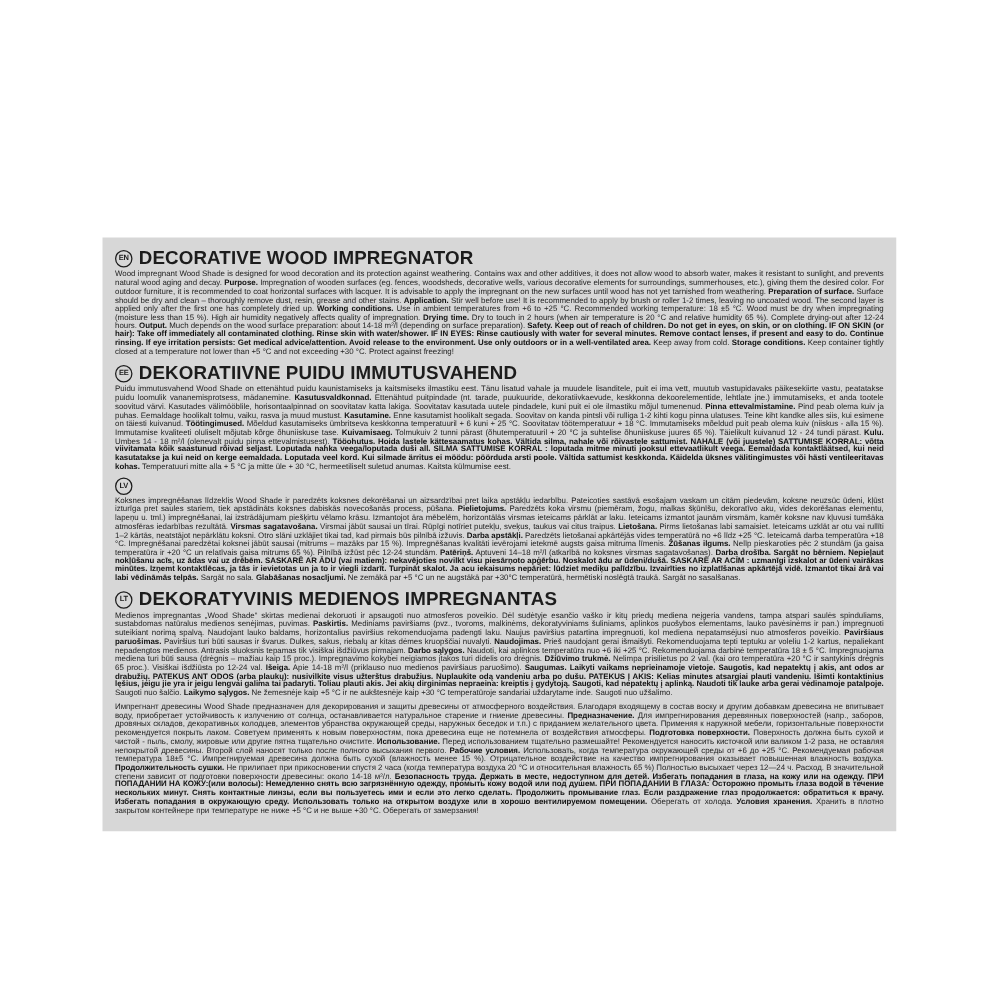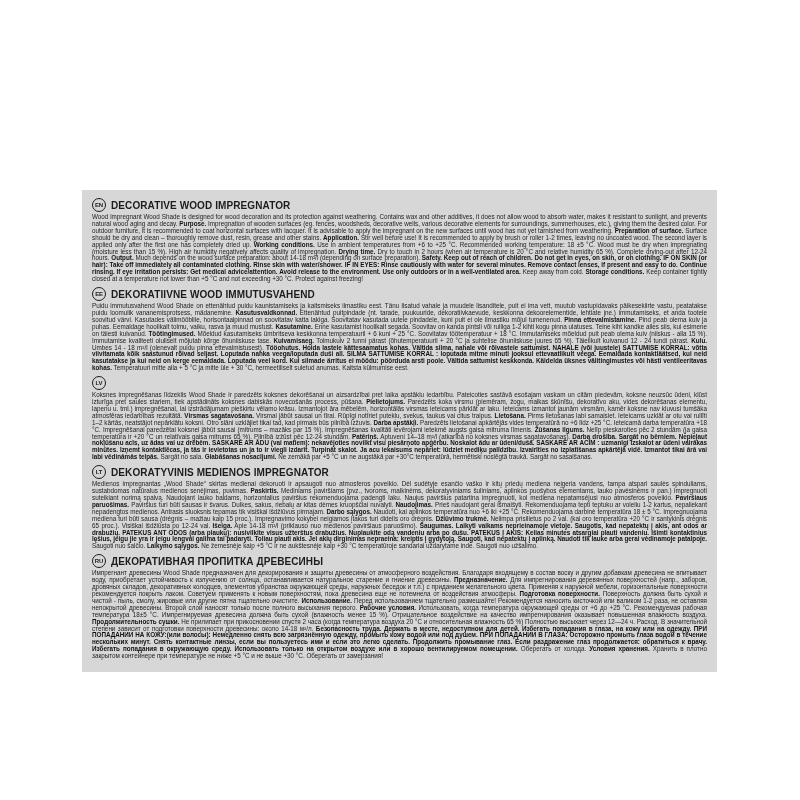--- a/index.html
+++ b/index.html
@@ -27,21 +27,21 @@
     flex:0 0 auto;
     width:12px;height:12px;
     border:1.3px solid #1c1c1c;
     border-radius:50%;
     display:inline-flex;align-items:center;justify-content:center;
     font-size:6px;font-weight:700;color:#1c1c1c;
     letter-spacing:-0.2px;
   }
   .sec-title{
     margin:0;
-    font-size:10px;
+    font-size:15px;
     font-weight:700;
     color:#1c1c1c;
     letter-spacing:0.1px;
     white-space:nowrap;
   }
   .sec-body{
     margin:0;
     font-size:6.3px;
     line-height:6.9px;
     color:#222222;
@@ -58,41 +58,37 @@
     <div class="sec-header">
       <span class="badge">EN</span>
       <h2 class="sec-title">DECORATIVE WOOD IMPREGNATOR</h2>
     </div>
     <p class="sec-body">Wood impregnant Wood Shade is designed for wood decoration and its protection against weathering. Contains wax and other additives, it does not allow wood to absorb water, makes it resistant to sunlight, and prevents natural wood aging and decay. <b>Purpose.</b> Impregnation of wooden surfaces (eg. fences, woodsheds, decorative wells, various decorative elements for surroundings, summerhouses, etc.), giving them the desired color. For outdoor furniture, it is recommended to coat horizontal surfaces with lacquer. It is advisable to apply the impregnant on the new surfaces until wood has not yet tarnished from weathering. <b>Preparation of surface.</b> Surface should be dry and clean – thoroughly remove dust, resin, grease and other stains. <b>Application.</b> Stir well before use! It is recommended to apply by brush or roller 1-2 times, leaving no uncoated wood. The second layer is applied only after the first one has completely dried up. <b>Working conditions.</b> Use in ambient temperatures from +6 to +25 °C. Recommended working temperature: 18 ±5 °C. Wood must be dry when impregnating (moisture less than 15 %). High air humidity negatively affects quality of impregnation. <b>Drying time.</b> Dry to touch in 2 hours (when air temperature is 20 °C and relative humidity 65 %). Complete drying-out after 12-24 hours. <b>Output.</b> Much depends on the wood surface preparation: about 14-18 m²/l (depending on surface preparation). <b>Safety. Keep out of reach of children. Do not get in eyes, on skin, or on clothing. IF ON SKIN (or hair): Take off immediately all contaminated clothing. Rinse skin with water/shower. IF IN EYES: Rinse cautiously with water for several minutes. Remove contact lenses, if present and easy to do. Continue rinsing. If eye irritation persists: Get medical advice/attention. Avoid release to the environment. Use only outdoors or in a well-ventilated area.</b> Keep away from cold. <b>Storage conditions.</b> Keep container tightly closed at a temperature not lower than +5 °C and not exceeding +30 °C. Protect against freezing!</p>
   </section>
 
   <section class="lang-section">
     <div class="sec-header">
       <span class="badge">EE</span>
-      <h2 class="sec-title">DEKORATIIVNE WOOD IMMUTUSVAHEND</h2>
+      <h2 class="sec-title">DEKORATIIVNE PUIDU IMMUTUSVAHEND</h2>
     </div>
     <p class="sec-body">Puidu immutusvahend Wood Shade on ettenähtud puidu kaunistamiseks ja kaitsmiseks ilmastiku eest. Tänu lisatud vahale ja muudele lisanditele, puit ei ima vett, muutub vastupidavaks päikesekiirte vastu, peatatakse puidu loomulik vananemisprotsess, mädanemine. <b>Kasutusvaldkonnad.</b> Ettenähtud puitpindade (nt. tarade, puukuuride, dekoratiivkaevude, keskkonna dekoorelementide, lehtlate jne.) immutamiseks, et anda tootele soovitud värvi. Kasutades välimööblile, horisontaalpinnad on soovitatav katta lakiga. Soovitatav kasutada uutele pindadele, kuni puit ei ole ilmastiku mõjul tumenenud. <b>Pinna ettevalmistamine.</b> Pind peab olema kuiv ja puhas. Eemaldage hoolikalt tolmu, vaiku, rasva ja muud mustust. <b>Kasutamine.</b> Enne kasutamist hoolikalt segada. Soovitav on kanda pintsli või rulliga 1-2 kihti kogu pinna ulatuses. Teine kiht kandke alles siis, kui esimene on täiesti kuivanud. <b>Töötingimused.</b> Mõeldud kasutamiseks ümbritseva keskkonna temperatuuril + 6 kuni + 25 °C. Soovitatav töötemperatuur + 18 °C. Immutamiseks mõeldud puit peab olema kuiv (niiskus - alla 15 %). Immutamise kvaliteeti oluliselt mõjutab kõrge õhuniiskuse tase. <b>Kuivamisaeg.</b> Tolmukuiv 2 tunni pärast (õhutemperatuuril + 20 °C ja suhtelise õhuniiskuse juures 65 %). Täielikult kuivanud 12 - 24 tundi pärast. <b>Kulu.</b> Umbes 14 - 18 m²/l (olenevalt puidu pinna ettevalmistusest). <b>Tööohutus. Hoida lastele kättesaamatus kohas. Vältida silma, nahale või rõivastele sattumist. NAHALE (või juustele) SATTUMISE KORRAL: võtta viivitamata kõik saastunud rõivad seljast. Loputada nahka veega/loputada duši all. SILMA SATTUMISE KORRAL : loputada mitme minuti jooksul ettevaatlikult veega. Eemaldada kontaktläätsed, kui neid kasutatakse ja kui neid on kerge eemaldada. Loputada veel kord. Kui silmade ärritus ei möödu: pöörduda arsti poole. Vältida sattumist keskkonda. Käidelda üksnes välitingimustes või hästi ventileeritavas kohas.</b> Temperatuuri mitte alla + 5 °C ja mitte üle + 30 °C, hermeetiliselt suletud anumas. Kaitsta külmumise eest.</p>
   </section>
 
   <section class="lang-section">
     <div class="sec-header">
       <span class="badge">LV</span>
     </div>
     <p class="sec-body">Koksnes impregnēšanas līdzeklis Wood Shade ir paredzēts koksnes dekorēšanai un aizsardzībai pret laika apstākļu iedarbību. Pateicoties sastāvā esošajam vaskam un citām piedevām, koksne neuzsūc ūdeni, kļūst izturīga pret saules stariem, tiek apstādināts koksnes dabiskās novecošanās process, pūšana. <b>Pielietojums.</b> Paredzēts koka virsmu (piemēram, žogu, malkas šķūnīšu, dekoratīvo aku, vides dekorēšanas elementu, lapeņu u. tml.) impregnēšanai, lai izstrādājumam piešķirtu vēlamo krāsu. Izmantojot āra mēbelēm, horizontālās virsmas ieteicams pārklāt ar laku. Ieteicams izmantot jaunām virsmām, kamēr koksne nav kļuvusi tumšāka atmosfēras iedarbības rezultātā. <b>Virsmas sagatavošana.</b> Virsmai jābūt sausai un tīrai. Rūpīgi notīriet putekļu, sveķus, taukus vai citus traipus. <b>Lietošana.</b> Pirms lietošanas labi samaisiet. Ieteicams uzklāt ar otu vai rullīti 1–2 kārtās, neatstājot nepārklātu koksni. Otro slāni uzklājiet tikai tad, kad pirmais būs pilnībā izžuvis. <b>Darba apstākļi.</b> Paredzēts lietošanai apkārtējās vides temperatūrā no +6 līdz +25 °C. Ieteicamā darba temperatūra +18 °C. Impregnēšanai paredzētai koksnei jābūt sausai (mitrums – mazāks par 15 %). Impregnēšanas kvalitāti ievērojami ietekmē augsts gaisa mitruma līmenis. <b>Žūšanas ilgums.</b> Nelīp pieskaroties pēc 2 stundām (ja gaisa temperatūra ir +20 °C un relatīvais gaisa mitrums 65 %). Pilnībā izžūst pēc 12-24 stundām. <b>Patēriņš.</b> Aptuveni 14–18 m²/l (atkarībā no koksnes virsmas sagatavošanas). <b>Darba drošība. Sargāt no bērniem. Nepieļaut nokļūšanu acīs, uz ādas vai uz drēbēm. SASKARĒ AR ĀDU (vai matiem): nekavējoties novilkt visu piesārņoto apģērbu. Noskalot ādu ar ūdeni/dušā. SASKARĒ AR ACĪM : uzmanīgi izskalot ar ūdeni vairākas minūtes. Izņemt kontaktlēcas, ja tās ir ievietotas un ja to ir viegli izdarīt. Turpināt skalot. Ja acu iekaisums nepāriet: lūdziet mediķu palīdzību. Izvairīties no izplatīšanas apkārtējā vidē. Izmantot tikai ārā vai labi vēdināmās telpās.</b> Sargāt no sala. <b>Glabāšanas nosacījumi.</b> Ne zemākā par +5 °C un ne augstākā par +30°C temperatūrā, hermētiski noslēgtā traukā. Sargāt no sasalšanas.</p>
   </section>
 
   <section class="lang-section">
     <div class="sec-header">
       <span class="badge">LT</span>
-      <h2 class="sec-title">DEKORATYVINIS MEDIENOS IMPREGNATOR</h2>
+      <h2 class="sec-title">DEKORATYVINIS MEDIENOS IMPREGNANTAS</h2>
     </div>
     <p class="sec-body">Medienos impregnantas „Wood Shade“ skirtas medienai dekoruoti ir apsaugoti nuo atmosferos poveikio. Dėl sudėtyje esančio vaško ir kitų priedų mediena neįgeria vandens, tampa atspari saulės spinduliams, sustabdomas natūralus medienos senėjimas, puvimas. <b>Paskirtis.</b> Mediniams paviršiams (pvz., tvoroms, malkinėms, dekoratyviniams šuliniams, aplinkos puošybos elementams, lauko pavėsinėms ir pan.) impregnuoti suteikiant norimą spalvą. Naudojant lauko baldams, horizontalius paviršius rekomenduojama padengti laku. Naujus paviršius patartina impregnuoti, kol mediena nepatamsėjusi nuo atmosferos poveikio. <b>Paviršiaus paruošimas.</b> Paviršius turi būti sausas ir švarus. Dulkes, sakus, riebalų ar kitas dėmes kruopščiai nuvalyti. <b>Naudojimas.</b> Prieš naudojant gerai išmaišyti. Rekomenduojama tepti teptuku ar voleliu 1-2 kartus, nepaliekant nepadengtos medienos. Antrasis sluoksnis tepamas tik visiškai išdžiūvus pirmajam. <b>Darbo sąlygos.</b> Naudoti, kai aplinkos temperatūra nuo +6 iki +25 °C. Rekomenduojama darbinė temperatūra 18 ± 5 °C. Impregnuojama mediena turi būti sausa (drėgnis – mažiau kaip 15 proc.). Impregnavimo kokybei neigiamos įtakos turi didelis oro drėgnis. <b>Džiūvimo trukmė.</b> Nelimpa prisilietus po 2 val. (kai oro temperatūra +20 °C ir santykinis drėgnis 65 proc.). Visiškai išdžiūsta po 12-24 val. <b>Išeiga.</b> Apie 14-18 m²/l (priklauso nuo medienos paviršiaus paruošimo). <b>Saugumas. Laikyti vaikams neprieinamoje vietoje. Saugotis, kad nepatektų į akis, ant odos ar drabužių. PATEKUS ANT ODOS (arba plaukų): nusivilkite visus užterštus drabužius. Nuplaukite odą vandeniu arba po dušu. PATEKUS Į AKIS: Kelias minutes atsargiai plauti vandeniu. Išimti kontaktinius lęšius, jeigu jie yra ir jeigu lengvai galima tai padaryti. Toliau plauti akis. Jei akių dirginimas nepraeina: kreiptis į gydytoją. Saugoti, kad nepatektų į aplinką. Naudoti tik lauke arba gerai vėdinamoje patalpoje.</b> Saugoti nuo šalčio. <b>Laikymo sąlygos.</b> Ne žemesnėje kaip +5 °C ir ne aukštesnėje kaip +30 °C temperatūroje sandariai uždarytame inde. Saugoti nuo užšalimo.</p>
   </section>
 
   <section class="lang-section">
-    <div class="sec-header">
-      <span class="badge">RU</span>
-      <h2 class="sec-title">ДЕКОРАТИВНАЯ ПРОПИТКА ДРЕВЕСИНЫ</h2>
-    </div>
     <p class="sec-body">Импрегнант древесины Wood Shade предназначен для декорирования и защиты древесины от атмосферного воздействия. Благодаря входящему в состав воску и другим добавкам древесина не впитывает воду, приобретает устойчивость к излучению от солнца, останавливается натуральное старение и гниение древесины. <b>Предназначение.</b> Для импрегнирования деревянных поверхностей (напр., заборов, дровяных складов, декоративных колодцев, элементов убранства окружающей среды, наружных беседок и т.п.) с приданием желательного цвета. Применяя к наружной мебели, горизонтальные поверхности рекомендуется покрыть лаком. Советуем применять к новым поверхностям, пока древесина еще не потемнела от воздействия атмосферы. <b>Подготовка поверхности.</b> Поверхность должна быть сухой и чистой - пыль, смолу, жировые или другие пятна тщательно очистите. <b>Использование.</b> Перед использованием тщательно размешайте! Рекомендуется наносить кисточкой или валиком 1-2 раза, не оставляя непокрытой древесины. Второй слой наносят только после полного высыхания первого. <b>Рабочие условия.</b> Использовать, когда температура окружающей среды от +6 до +25 °C. Рекомендуемая рабочая температура 18±5 °C. Импрегнируемая древесина должна быть сухой (влажность менее 15 %). Отрицательное воздействие на качество импрегнирования оказывает повышенная влажность воздуха. <b>Продолжительность сушки.</b> Не прилипает при прикосновении спустя 2 часа (когда температура воздуха 20 °C и относительная влажность 65 %) Полностью высыхает через 12—24 ч. Расход. В значительной степени зависит от подготовки поверхности древесины: около 14-18 м²/л. <b>Безопасность труда. Держать в месте, недоступном для детей. Избегать попадания в глаза, на кожу или на одежду. ПРИ ПОПАДАНИИ НА КОЖУ:(или волосы): Немедленно снять всю загрязнённую одежду, промыть кожу водой или под душем. ПРИ ПОПАДАНИИ В ГЛАЗА: Осторожно промыть глаза водой в течение нескольких минут. Снять контактные линзы, если вы пользуетесь ими и если это легко сделать. Продолжить промывание глаз. Если раздражение глаз продолжается: обратиться к врачу. Избегать попадания в окружающую среду. Использовать только на открытом воздухе или в хорошо вентилируемом помещении.</b> Оберегать от холода. <b>Условия хранения.</b> Хранить в плотно закрытом контейнере при температуре не ниже +5 °C и не выше +30 °C. Оберегать от замерзания!</p>
   </section>
 
 </div>
 
 </body></html>

